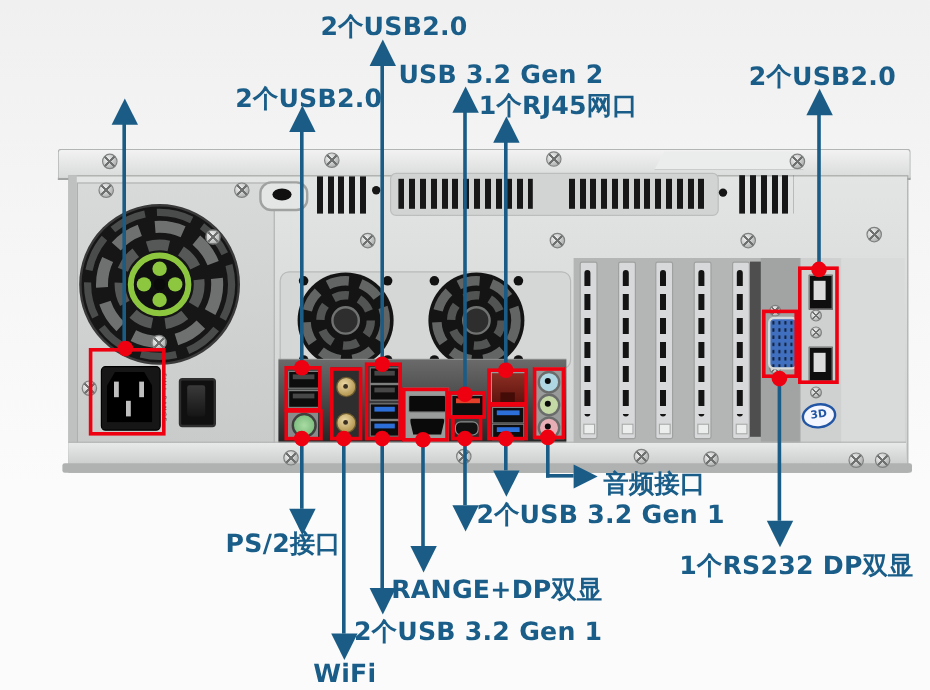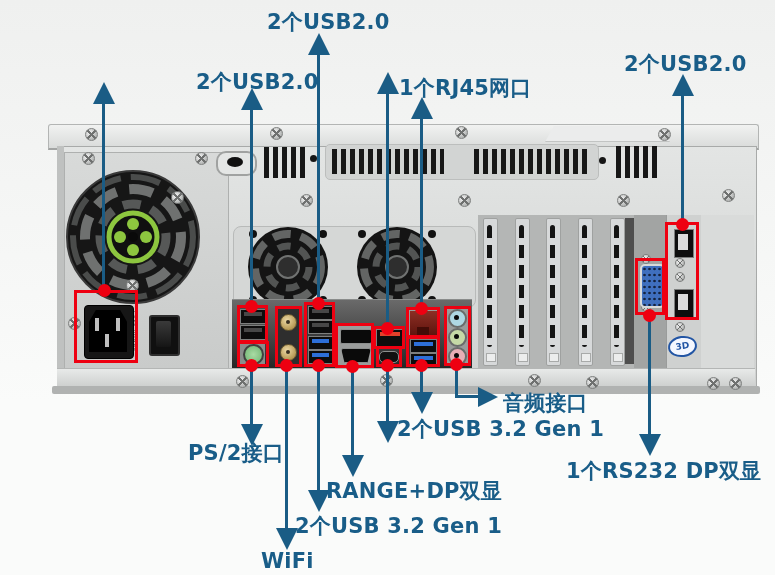--- a/index.html
+++ b/index.html
@@ -277,20 +277,21 @@
   <div class="abs dot" style="left:381px;top:322px"></div>
   <div class="abs dot" style="left:381px;top:359px"></div>
   <div class="abs dot" style="left:415px;top:302px"></div>
   <div class="abs dot" style="left:415px;top:359px"></div>
   <div class="abs dot" style="left:450px;top:358px"></div>
   <div class="abs dot" style="left:643px;top:309px"></div>
   <div class="abs dot" style="left:676px;top:218px"></div>
 
   <div class="abs lbl" style="left:196px;top:68px">2个USB2.0</div>
   <div class="abs lbl" style="left:267px;top:8px">2个USB2.0</div>
+  <div class="abs lbl" style="left:332px;top:50px">USB 3.2 Gen 2</div>
   <div class="abs lbl" style="left:399px;top:74px">1个RJ45网口</div>
   <div class="abs lbl" style="left:624px;top:50px">2个USB2.0</div>
   <div class="abs lbl" style="left:188px;top:439px">PS/2接口</div>
   <div class="abs lbl" style="left:503px;top:389px">音频接口</div>
   <div class="abs lbl" style="left:397px;top:415px">2个USB 3.2 Gen 1</div>
   <div class="abs lbl" style="left:326px;top:477px">RANGE+DP双显</div>
   <div class="abs lbl" style="left:295px;top:512px">2个USB 3.2 Gen 1</div>
   <div class="abs lbl" style="left:261px;top:549px">WiFi</div>
   <div class="abs lbl" style="left:566px;top:457px">1个RS232 DP双显</div>
 

